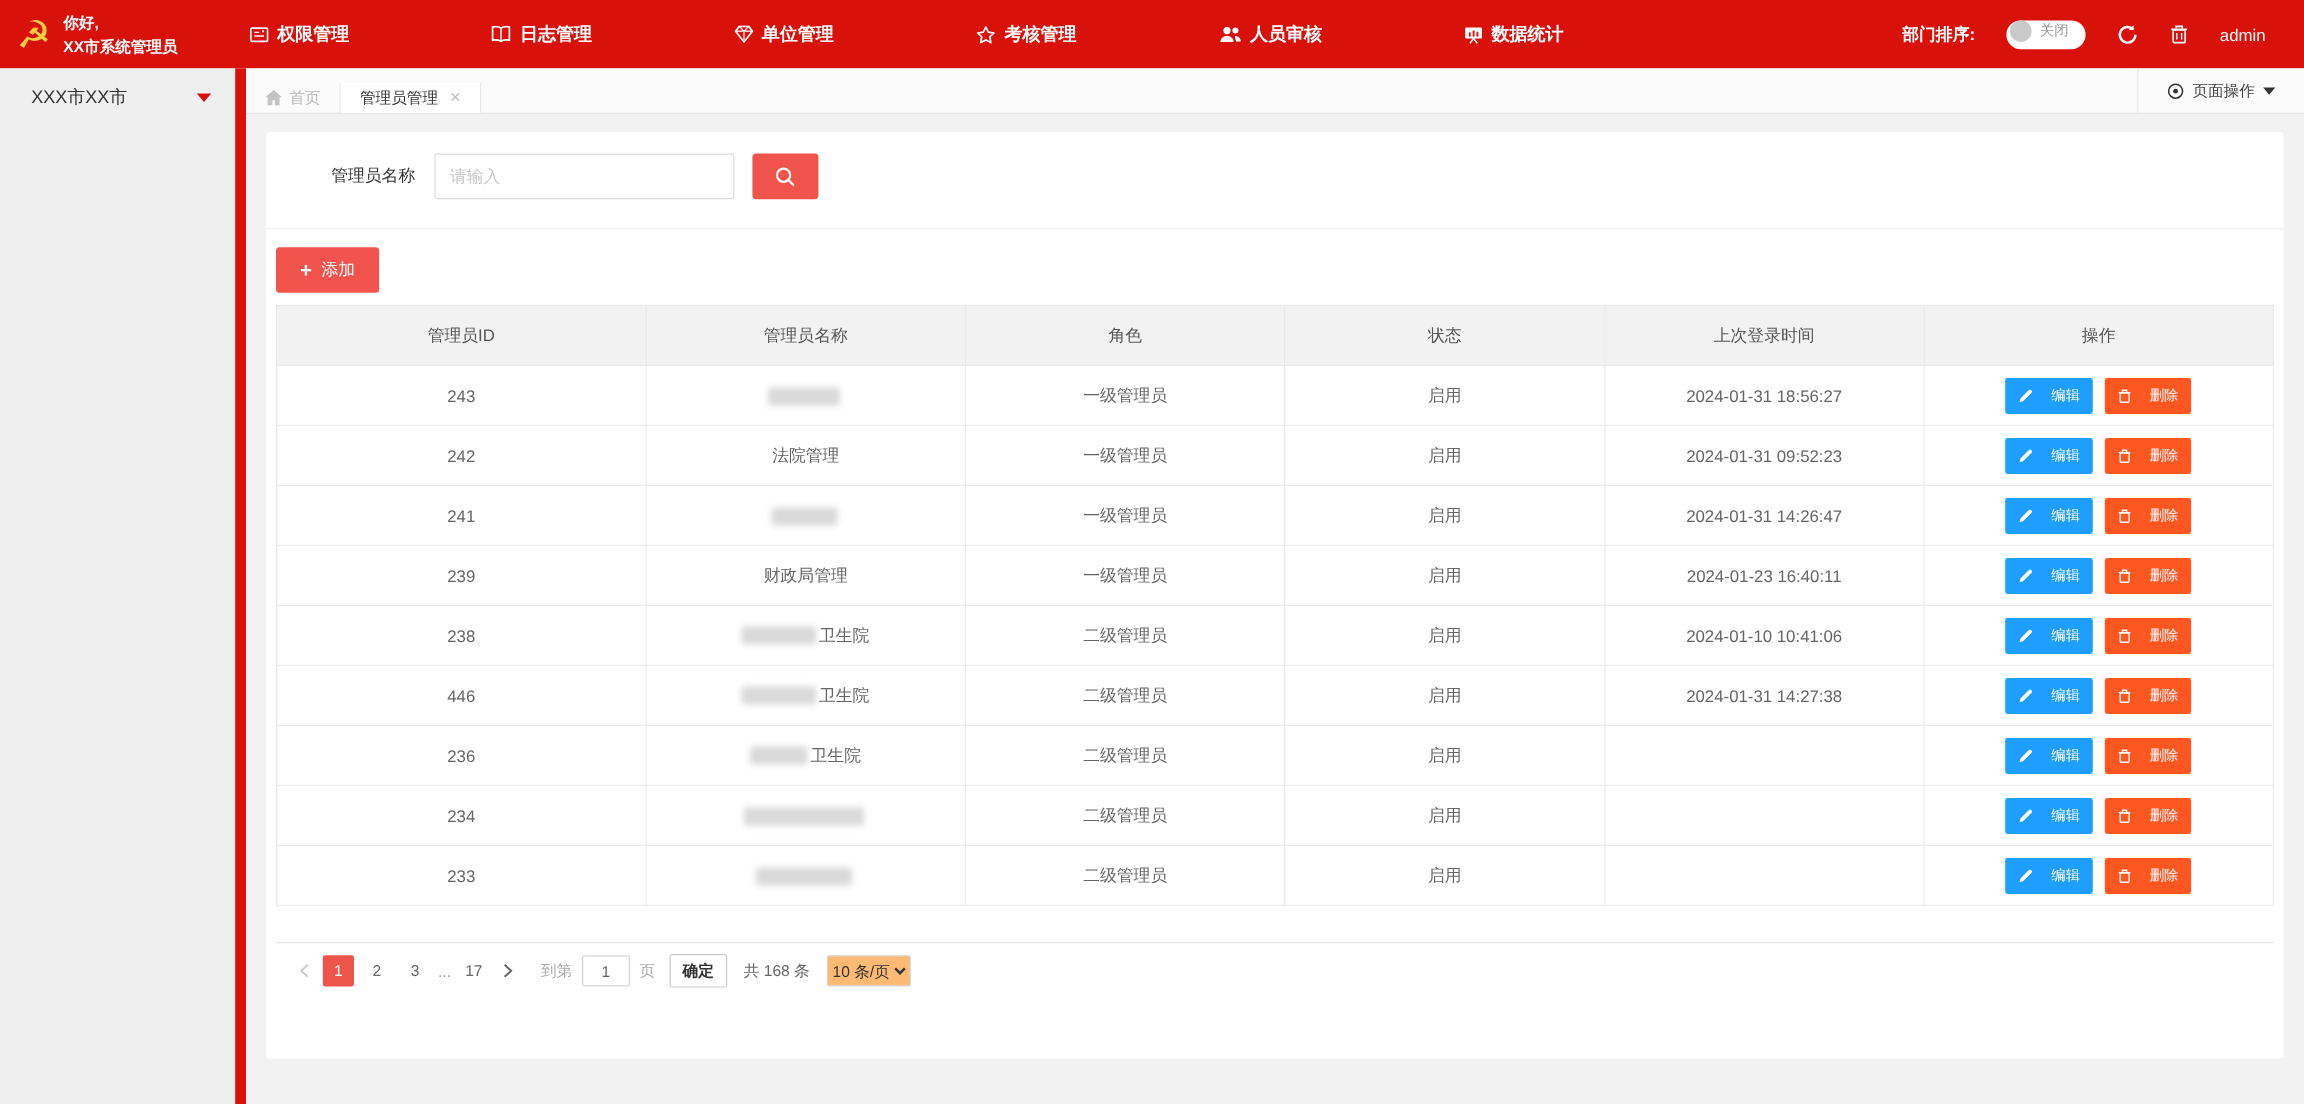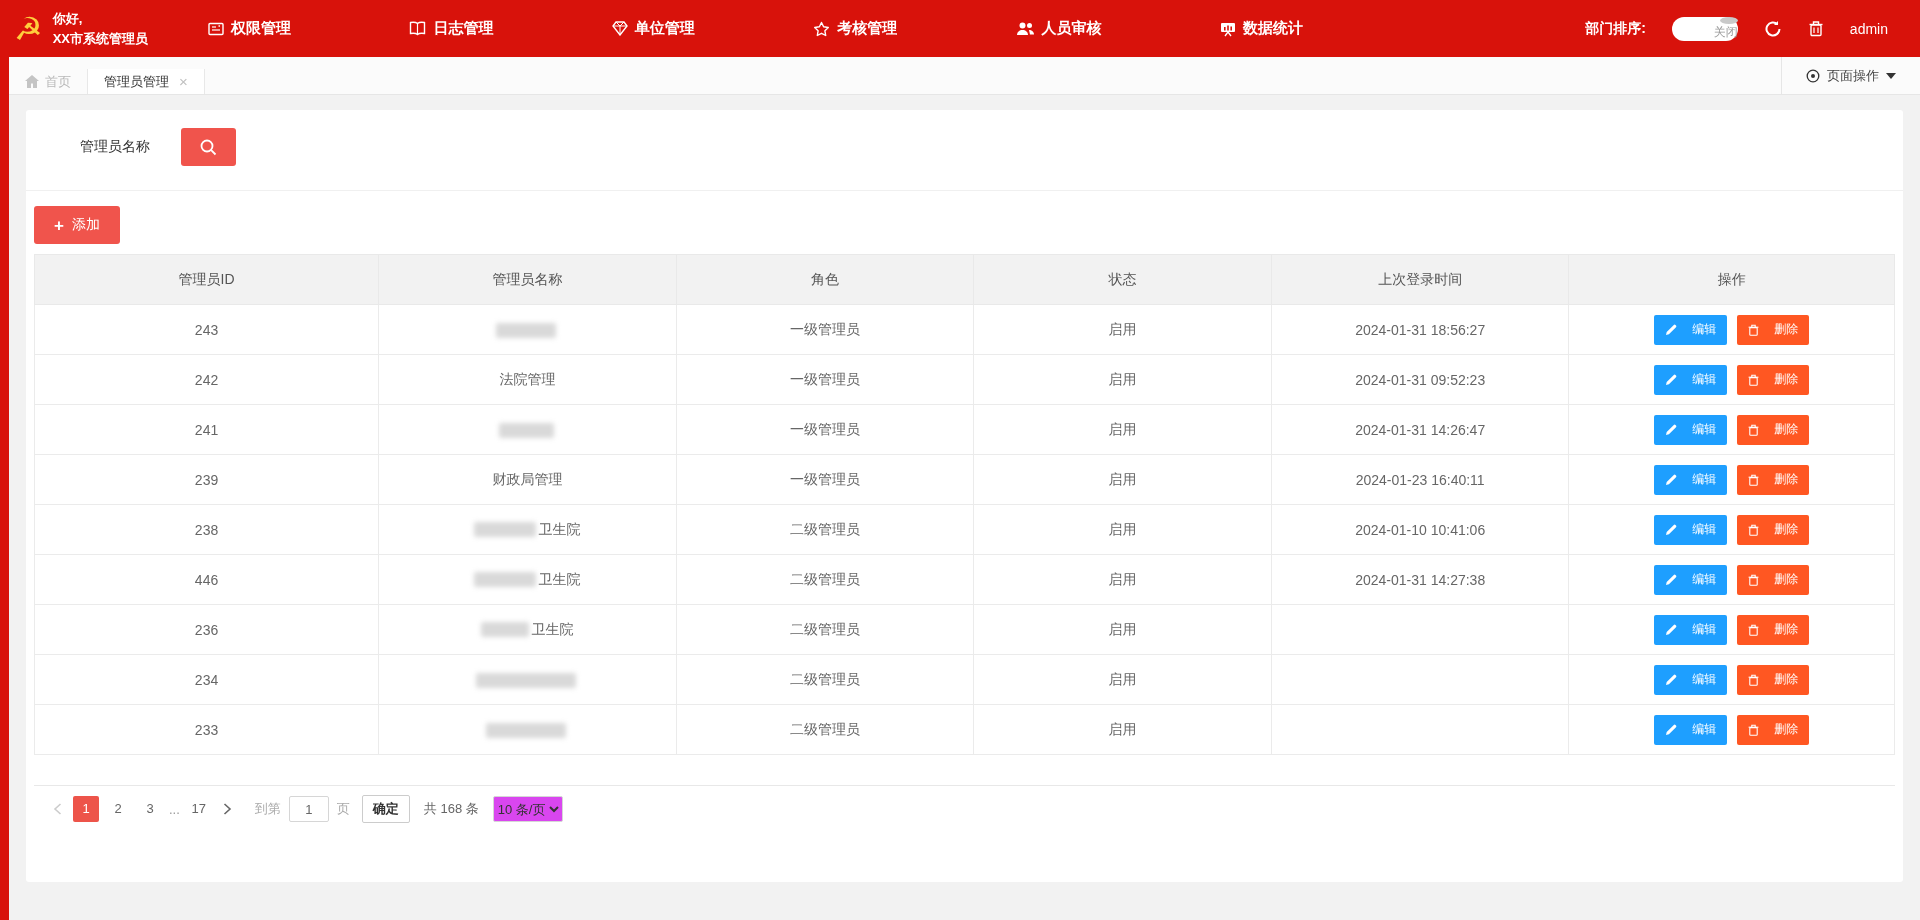--- a/index.html
+++ b/index.html
@@ -8,21 +8,21 @@
   
   .topbar { height:57px; background:#d8120b; display:flex; align-items:center; color:#fff; }
   .logo-area { display:flex; align-items:center; gap:10px; padding:0 14px; min-width:190px; }
   .emblem { font-size:32px; line-height:1; color:#ffce3d; font-family:"DejaVu Sans", sans-serif; }
   .greeting { font-size:13px; font-weight:bold; line-height:1.5; }
   .nav { display:flex; justify-content:space-between; width:1095px; margin-left:18px; }
   .nav-item { display:flex; align-items:center; gap:7px; font-size:15px; font-weight:bold; cursor:pointer; white-space:nowrap; }
   .nav-item svg { display:block; }
   .top-right { margin-left:auto; display:flex; align-items:center; gap:26px; padding-right:32px; }
   .dept-label { font-size:14px; font-weight:bold; }
-  .toggle { width:66px; height:24px; background:#fff; border-radius:12px; display:flex; align-items:flex-end; cursor:pointer;flex-direction:column; }
+  .toggle { width:66px; height:24px; background:#fff; border-radius:12px; display:flex; align-items:flex-start; cursor:pointer; }
   .toggle-knob { width:18px; height:18px; border-radius:50%; background:#c9c9c9; margin-left:3px; }
   .toggle-label { font-size:12px; color:#9a9a9a; margin-left:7px; }
   .top-icon { cursor:pointer; display:flex; align-items:center; }
   .username { font-size:14px; }
 
   
   .page-body { display:flex; height:863px; }
   .sidebar { width:196px; background:#f0efef; }
   .sidebar-item { height:48px; display:flex; align-items:center; justify-content:space-between; padding:0 20px 0 26px; font-size:15px; color:#333; cursor:pointer; }
   .caret-down-red { width:0; height:0; border-left:6px solid transparent; border-right:6px solid transparent; border-top:7px solid #d8120b; }
@@ -65,21 +65,21 @@
   .pagination { margin-top:30px; border-top:1px solid #e8e8e8; height:47px; display:flex; align-items:center; padding-left:10px; font-size:13px; color:#666; }
   .pg-arrow { width:26px; height:26px; display:flex; align-items:center; justify-content:center; cursor:pointer; }
   .pg-num { min-width:26px; height:26px; line-height:26px; text-align:center; margin:0 3px; cursor:pointer; border-radius:2px; }
   .pg-active { background:#ed544a; color:#fff; }
   .pg-ellipsis { color:#999; margin:0 3px; cursor:default; }
   .pg-goto-label { color:#aaa; margin:0 8px 0 14px; }
   .pg-input { width:40px; height:26px; border:1px solid #d6d6d6; border-radius:2px; text-align:center; font-size:13px; color:#666; outline:none; }
   .pg-page-label { color:#aaa; margin:0 12px 0 8px; }
   .pg-confirm { height:28px; padding:0 10px; background:#fff; border:1px solid #ccc; border-radius:2px; font-size:13px; font-weight:bold; color:#333; cursor:pointer; font-family:"Liberation Sans", sans-serif; }
   .pg-total { margin:0 14px; color:#666; }
-  .pg-size-select { height:26px; border:1px solid #d6d6d6; border-radius:2px; font-size:13px; color:#333; background:#d946ef; outline:none; font-family:"Liberation Sans", sans-serif; }
+  .pg-size-select { height:26px; border:1px solid #d6d6d6; border-radius:2px; font-size:13px; color:#333; background:#fdba74; outline:none; font-family:"Liberation Sans", sans-serif; }
 </style>
 </head>
 <body>
 
 <div class="topbar">
   <div class="logo-area">
     <span class="emblem">☭</span>
     <div class="greeting">
       <div>你好,</div>
       <div>XX市系统管理员</div>
@@ -154,20 +154,26 @@
           <path d="M5.5 4V2h5v2" fill="none" stroke="#fff" stroke-width="1.4"></path>
           <line x1="6" y1="7.5" x2="6" y2="13" stroke="#fff" stroke-width="1.2"></line>
           <line x1="10" y1="7.5" x2="10" y2="13" stroke="#fff" stroke-width="1.2"></line>
         </svg>
     </span>
     <span class="username">admin</span>
   </div>
 </div>
 
 <div class="page-body">
+  <div class="sidebar">
+    <div class="sidebar-item">
+      <span>XXX市XX市</span>
+      <span class="caret-down-red"></span>
+    </div>
+  </div>
   <div class="red-divider"></div>
 
   <div class="main-col">
 
     <div class="tabbar">
       <div class="tab tab-home">
         <svg width="14" height="13" viewBox="0 0 14 13">
             <path d="M7 0L0 6h2v7h4V8.5h2V13h4V6h2z" fill="#c4c4c4"></path>
           </svg>
         <span>首页</span>
@@ -184,20 +190,21 @@
         <span>页面操作</span>
         <span class="caret-down-dark"></span>
       </div>
     </div>
 
     <div class="content">
       <div class="card">
 
         <div class="search-row">
           <span class="search-label">管理员名称</span>
+          <input class="search-input" type="text" placeholder="请输入" style="">
           <button class="search-btn">
             <svg width="19" height="19" viewBox="0 0 19 19">
                 <circle cx="8" cy="8" r="5.5" fill="none" stroke="#fff" stroke-width="1.8"></circle>
                 <line x1="12.2" y1="12.2" x2="16.5" y2="16.5" stroke="#fff" stroke-width="1.8"></line>
               </svg>
           </button>
         </div>
 
         <div class="section-divider"></div>
 

